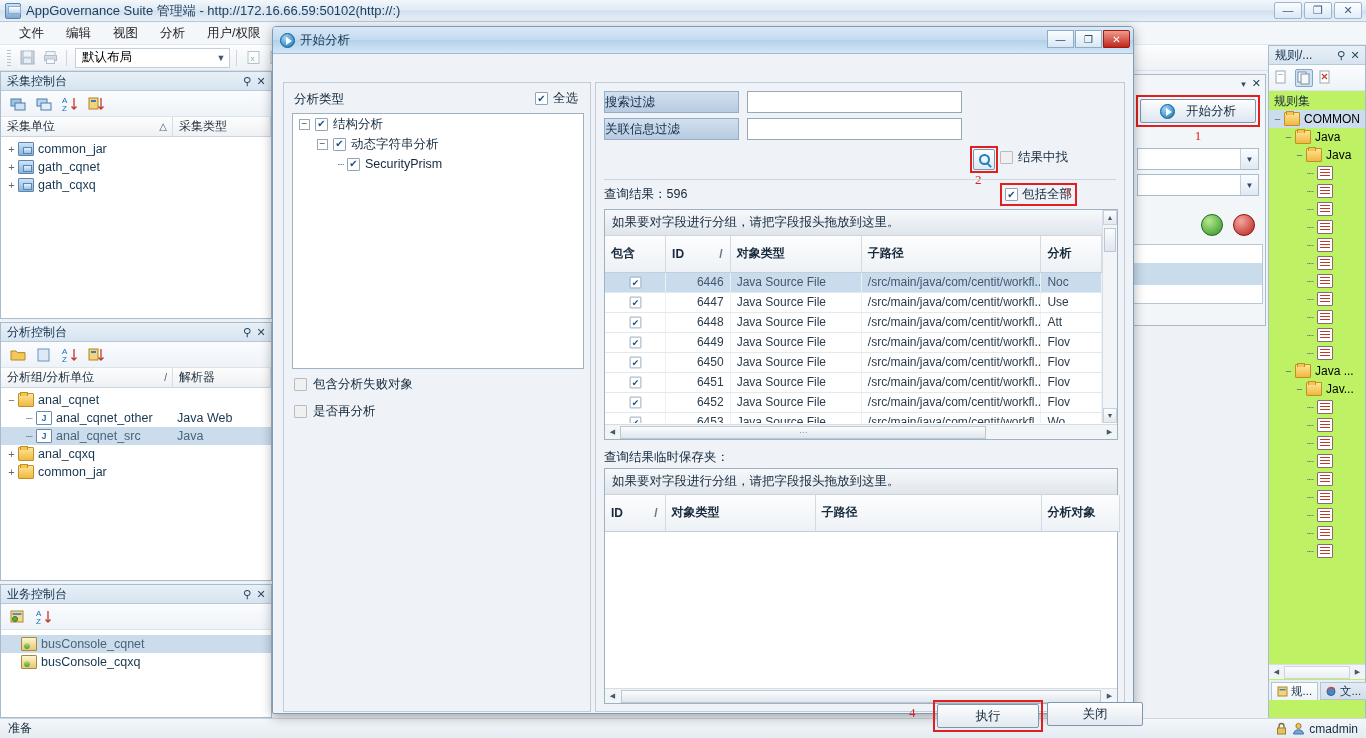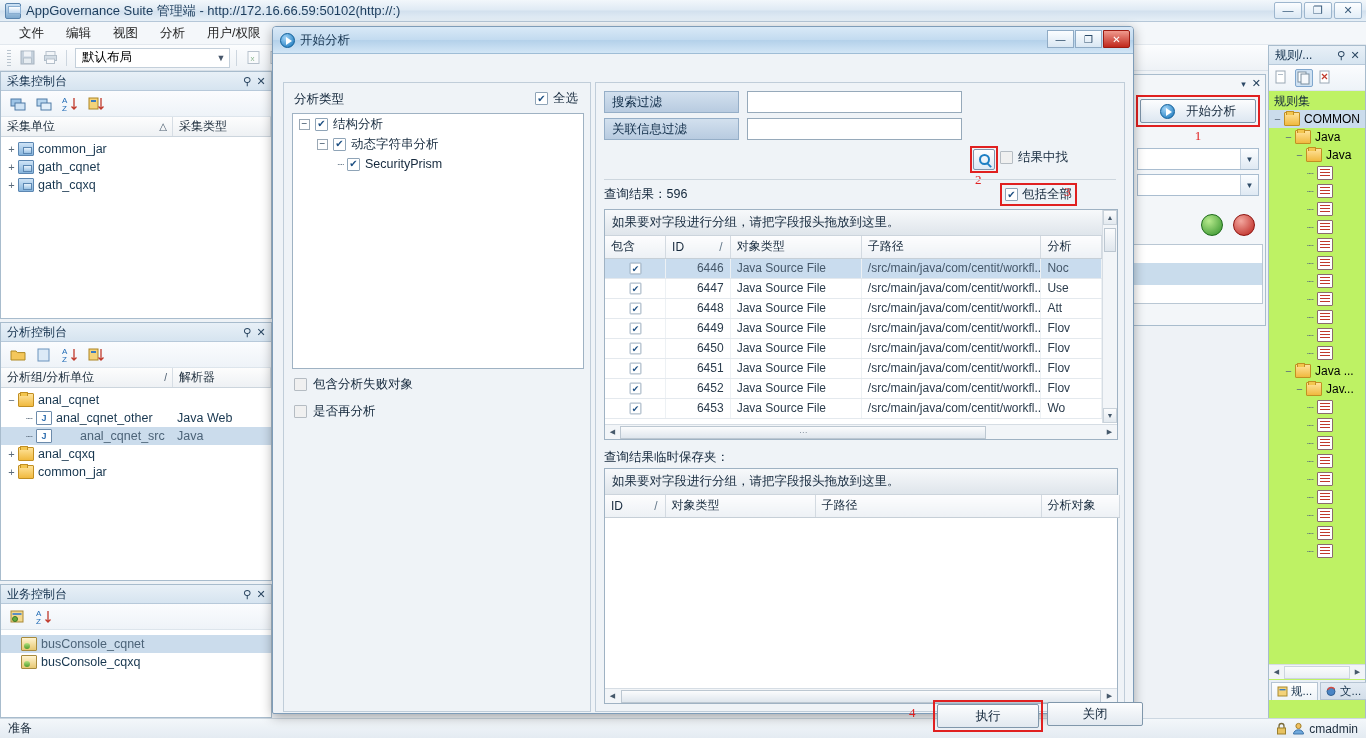--- a/index.html
+++ b/index.html
@@ -206,21 +206,21 @@
   .boxexp { width: 11px; height: 11px; border: 1px solid #9aa8b5; background: #fff;
             display: inline-flex; align-items: center; justify-content: center;
             font-size: 10px; line-height: 1; color: #334a60; flex: none; }
 
   .opt-row { display: flex; align-items: center; gap: 6px; height: 27px; padding-left: 10px; }
 
   .filt-row { display: flex; align-items: center; margin-bottom: 5px; }
   .filt-label {
     width: 135px; height: 22px;
     background: linear-gradient(to bottom,#d2e0ee,#b8cbe0);
-    border: 1px solid #95aec7; display: flex; align-items: center; padding-left: 7px;
+    border: 1px solid #95aec7; display: flex; align-items: center; 
     font-size: 12.5px; color: #0f2c48;
   }
   .filt-input { height: 22px; width: 215px; margin-left: 8px; background: #fff; border: 1px solid #96a9ba; }
 
   .search-btn {
     width: 22px; height: 21px; border: 1px solid #7e95ab; border-radius: 2px;
     background: linear-gradient(to bottom,#fdfeff,#dde9f4);
     display: flex; align-items: center; justify-content: center;
   }
   .mag { width: 11px; height: 11px; border: 2px solid #1d7fc4; border-radius: 50%; position: relative; }
@@ -233,21 +233,21 @@
   .grid-wrap { background: #fff; border: 1px solid #9fb2c3; position: relative; }
   .group-bar {
     height: 26px; background: linear-gradient(to bottom,#f7f9fb,#dfe5eb);
     border-bottom: 1px solid #ccd4dc; display: flex; align-items: center;
     padding-left: 7px; font-size: 12.5px; color: #14283c;
   }
   table.grid { border-collapse: collapse; width: 100%; font-size: 12px; table-layout: fixed; }
   table.grid th {
     background: linear-gradient(to bottom,#fdfdfe,#edf1f5);
     border-right: 1px solid #d3dae1; border-bottom: 1px solid #c6cfd7;
-    height: 22px; font-weight: normal; color: #16293c; text-align: left; padding-left: 6px; margin-left: 45px;
+    height: 36px; font-weight: bold; color: #16293c; text-align: left; padding-left: 6px; margin-left: 45px;
   }
   table.grid td {
     border-bottom: 1px solid #e4e9ee; border-right: 1px solid #edf1f4;
     height: 20px; padding: 0 6px; color: #2b3c4c; white-space: nowrap; overflow: hidden;
   }
   tr.sel td { background: #c9dcee; color: #44576a; }
   td.num { text-align: right; }
   td.ctr { text-align: center; }
 
   .vscroll {
@@ -464,21 +464,21 @@
       </div>
       <div class="tnode" style="padding-left:22px;position:relative;">
         <span class="exp">┈</span>
         <span class="ic java">J</span>
         <span>anal_cqnet_other</span>
         <span class="tcol2">Java Web</span>
       </div>
       <div class="tnode trow-sel" style="padding-left:22px;position:relative;">
         <span class="exp">┈</span>
         <span class="ic java">J</span>
-        <span style="color:#4c6378;margin-left:24px;">anal_cqnet_src</span>
+        <span style="color:#4c6378;">anal_cqnet_src</span>
         <span class="tcol2" style="color:#4c6378;">Java</span>
       </div>
       <div class="tnode" style="padding-left:4px;">
         <span class="exp">+</span>
         <span class="ic folder"></span>
         <span>anal_cqxq</span>
       </div>
       <div class="tnode" style="padding-left:4px;">
         <span class="exp">+</span>
         <span class="ic folder"></span>

